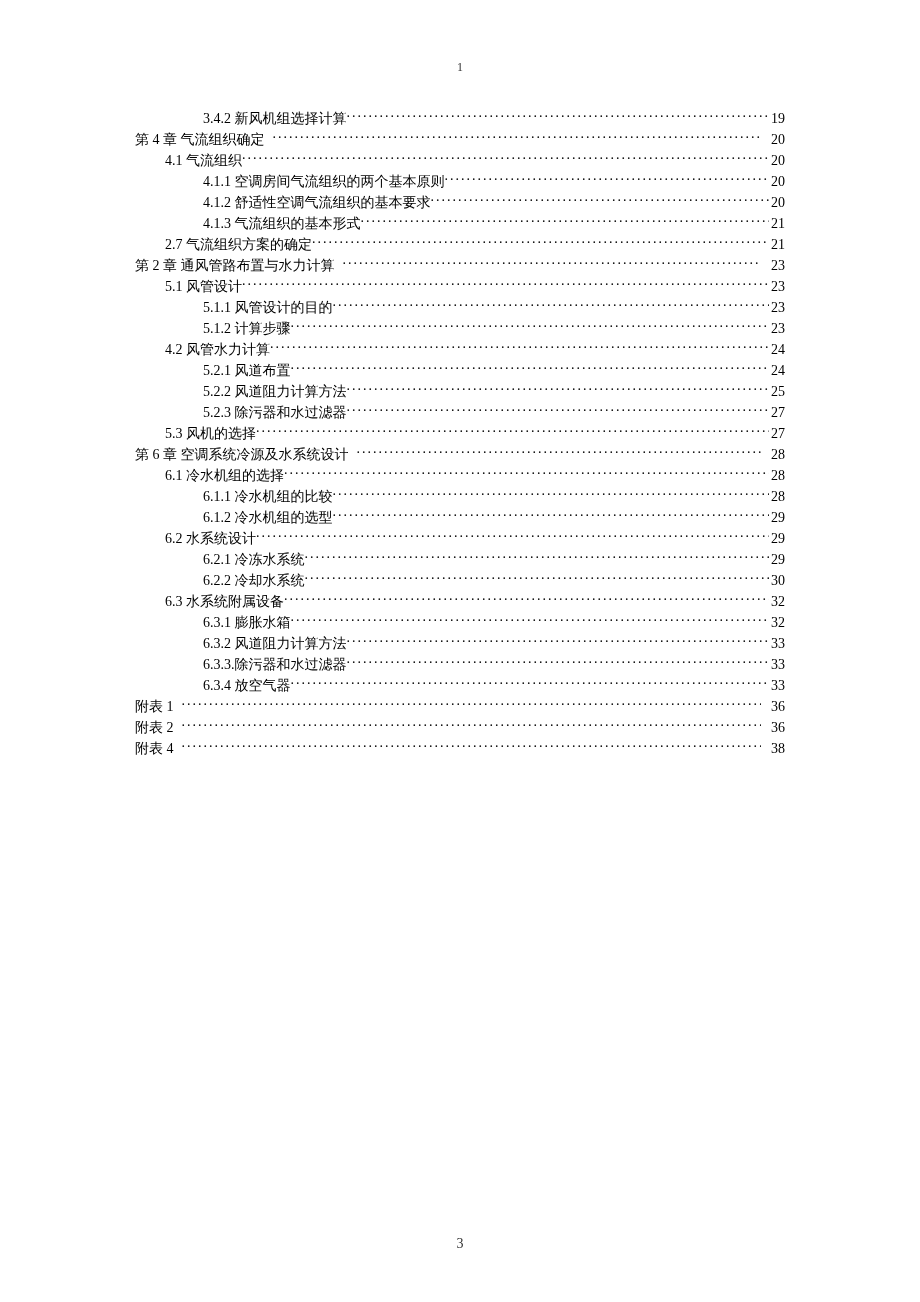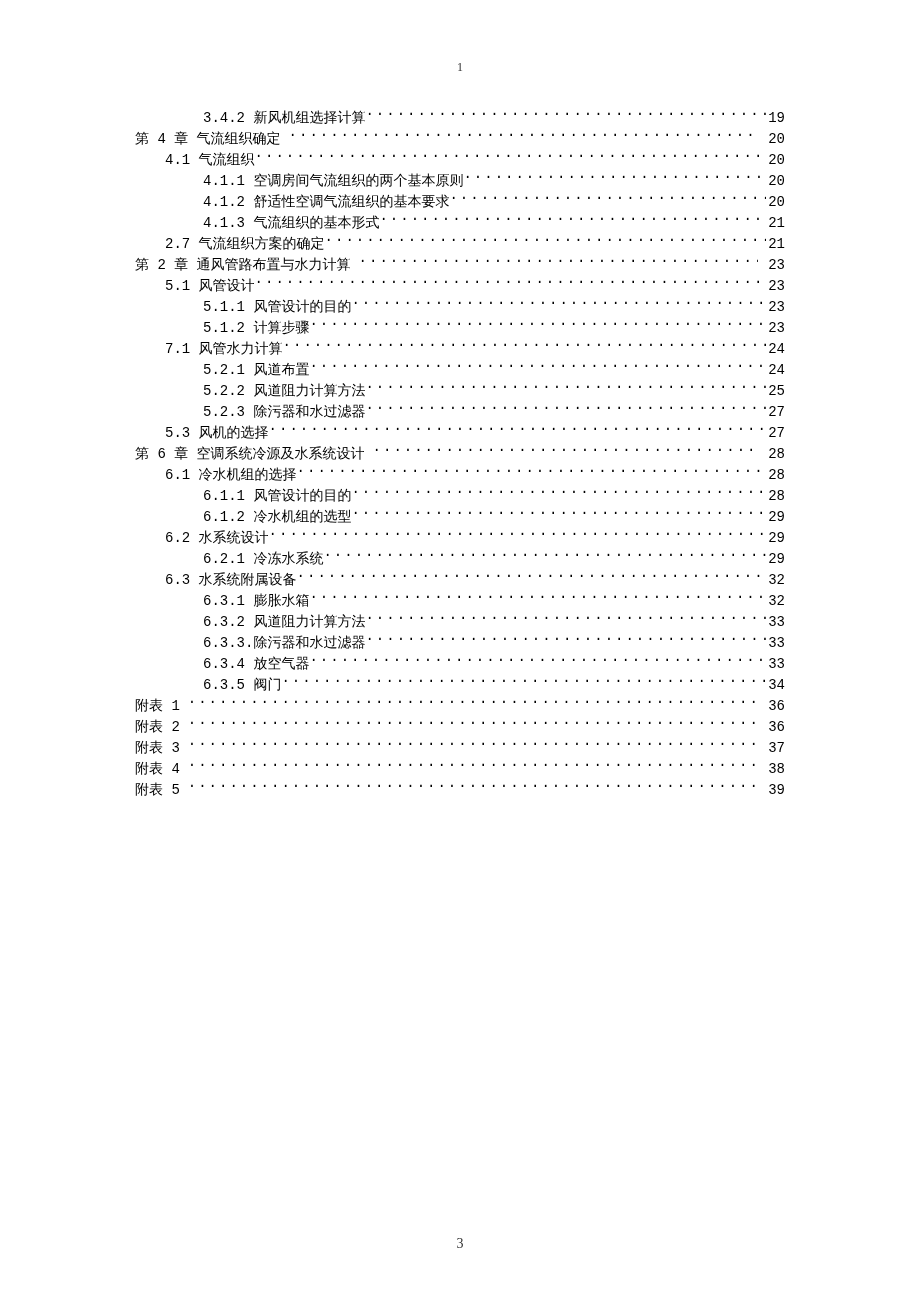--- a/index.html
+++ b/index.html
@@ -24,21 +24,20 @@
       font-family: serif;
     }
     .content {
       position: absolute;
       top: 108px;
       left: 135px;
       right: 135px;
       font-size: 14px;
       line-height: 21px;
       color: #000;
-      font-family: Liberation Mono, monospace;
     }
     .toc-entry {
       display: flex;
       align-items: baseline;
       white-space: nowrap;
       margin-bottom: 0;
       height: 21px;
     }
     .toc-label {
       flex-shrink: 0;
@@ -130,21 +129,21 @@
       <span class="toc-label">5.1.1 风管设计的目的</span>
       <span class="toc-dots"></span>
       <span class="toc-page">23</span>
     </div>
     <div class="toc-entry indent-2">
       <span class="toc-label">5.1.2 计算步骤</span>
       <span class="toc-dots"></span>
       <span class="toc-page">23</span>
     </div>
     <div class="toc-entry indent-1">
-      <span class="toc-label">7.1 风管水力计算</span>
+      <span class="toc-label">4.2 风管水力计算</span>
       <span class="toc-dots"></span>
       <span class="toc-page">24</span>
     </div>
     <div class="toc-entry indent-2">
       <span class="toc-label">5.2.1 风道布置</span>
       <span class="toc-dots"></span>
       <span class="toc-page">24</span>
     </div>
     <div class="toc-entry indent-2">
       <span class="toc-label">5.2.2 风道阻力计算方法</span>
@@ -165,39 +164,44 @@
       <span class="toc-label">第 6 章  空调系统冷源及水系统设计</span>
       <span class="toc-dots"></span>
       <span class="toc-page">28</span>
     </div>
     <div class="toc-entry indent-1">
       <span class="toc-label">6.1 冷水机组的选择</span>
       <span class="toc-dots"></span>
       <span class="toc-page">28</span>
     </div>
     <div class="toc-entry indent-2">
-      <span class="toc-label">6.1.1 风管设计的目的</span>
+      <span class="toc-label">6.1.1 冷水机组的比较</span>
       <span class="toc-dots"></span>
       <span class="toc-page">28</span>
     </div>
     <div class="toc-entry indent-2">
       <span class="toc-label">6.1.2 冷水机组的选型</span>
       <span class="toc-dots"></span>
       <span class="toc-page">29</span>
     </div>
     <div class="toc-entry indent-1">
       <span class="toc-label">6.2 水系统设计</span>
       <span class="toc-dots"></span>
       <span class="toc-page">29</span>
     </div>
     <div class="toc-entry indent-2">
       <span class="toc-label">6.2.1 冷冻水系统</span>
       <span class="toc-dots"></span>
       <span class="toc-page">29</span>
     </div>
+    <div class="toc-entry indent-2">
+      <span class="toc-label">6.2.2 冷却水系统</span>
+      <span class="toc-dots"></span>
+      <span class="toc-page">30</span>
+    </div>
     <div class="toc-entry indent-1">
       <span class="toc-label">6.3 水系统附属设备</span>
       <span class="toc-dots"></span>
       <span class="toc-page">32</span>
     </div>
     <div class="toc-entry indent-2">
       <span class="toc-label">6.3.1 膨胀水箱</span>
       <span class="toc-dots"></span>
       <span class="toc-page">32</span>
     </div>
@@ -209,45 +213,30 @@
     <div class="toc-entry indent-2">
       <span class="toc-label">6.3.3.除污器和水过滤器</span>
       <span class="toc-dots"></span>
       <span class="toc-page">33</span>
     </div>
     <div class="toc-entry indent-2">
       <span class="toc-label">6.3.4 放空气器</span>
       <span class="toc-dots"></span>
       <span class="toc-page">33</span>
     </div>
-    <div class="toc-entry indent-2">
-      <span class="toc-label">6.3.5 阀门</span>
-      <span class="toc-dots"></span>
-      <span class="toc-page">34</span>
-    </div>
     <div class="toc-entry indent-0">
       <span class="toc-label">附表 1   </span>
       <span class="toc-dots"></span>
       <span class="toc-page">36</span>
     </div>
     <div class="toc-entry indent-0">
       <span class="toc-label">附表 2   </span>
       <span class="toc-dots"></span>
       <span class="toc-page">36</span>
     </div>
     <div class="toc-entry indent-0">
-      <span class="toc-label">附表 3   </span>
-      <span class="toc-dots"></span>
-      <span class="toc-page">37</span>
-    </div>
-    <div class="toc-entry indent-0">
       <span class="toc-label">附表 4  </span>
       <span class="toc-dots"></span>
       <span class="toc-page">38</span>
     </div>
-    <div class="toc-entry indent-0">
-      <span class="toc-label">附表 5   </span>
-      <span class="toc-dots"></span>
-      <span class="toc-page">39</span>
-    </div>
   </div>
 
 <div class="page-number-bottom">3</div>
 
 </body></html>

